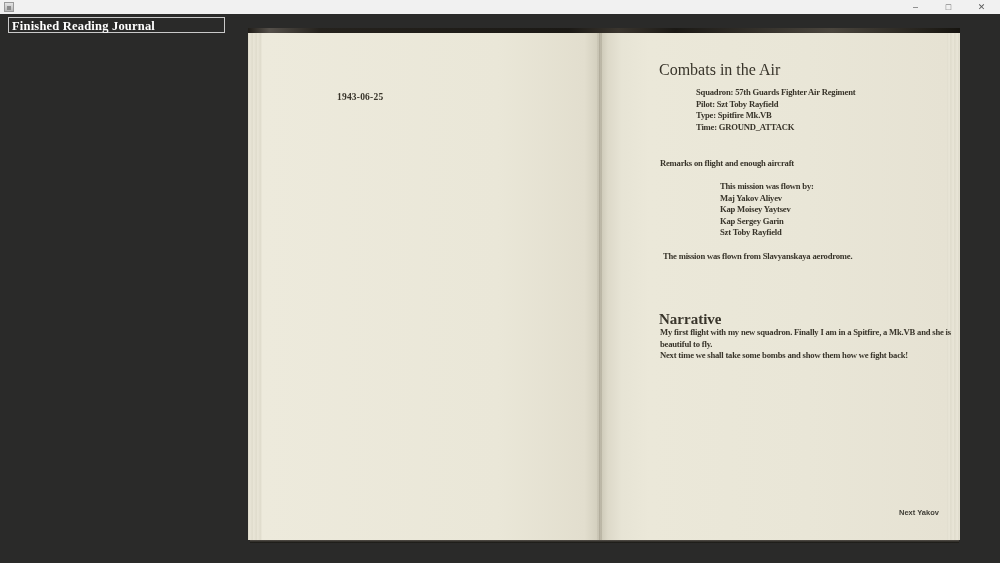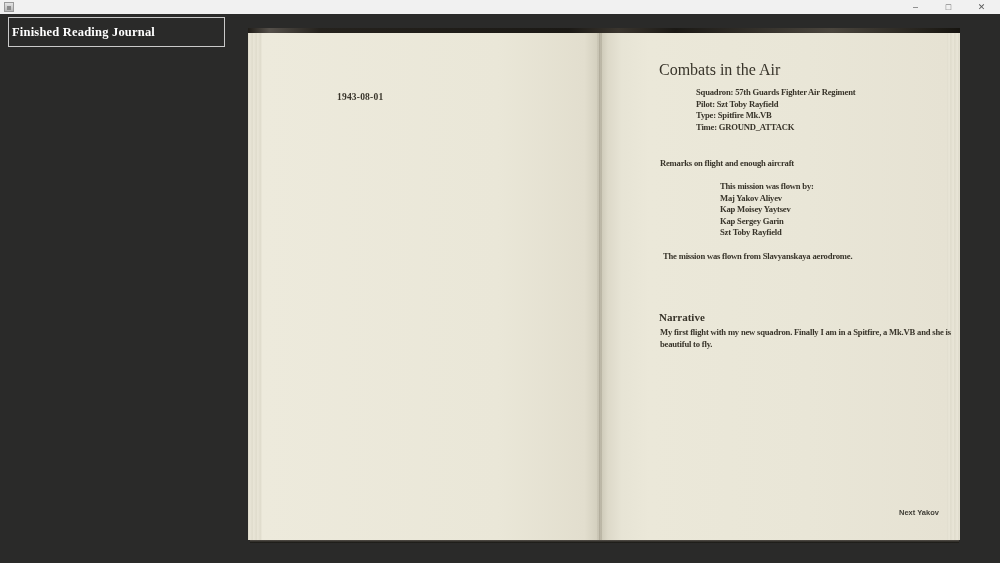--- a/index.html
+++ b/index.html
@@ -48,21 +48,21 @@
 
   
   .content {
     position: absolute; left: 0; top: 14px;
     width: 1000px; height: 549px;
     background: #2a2a29;
   }
 
   .finished-btn {
     position: absolute; left: 8px; top: 3px;
-    width: 217px; height: 30px;
+    width: 217px; height: 16px;
     border: 1px solid #c9c9c9;
     background: transparent;
     color: #ffffff;
     font-family: "Liberation Serif", serif;
     font-weight: bold; font-size: 12.5px;
     line-height: 17px;
     text-align: left;
     padding-left: 3px;
     letter-spacing: 0.2px;
   }
@@ -125,21 +125,21 @@
     letter-spacing: -0.2px; line-height: 11.6px;
   }
   .details-left  { position: absolute; left: 412px; top: 59px; }
   .details-right { position: absolute; left: 591px; top: 59px; }
   .details-left div, .details-right div, .flown-by div { white-space: nowrap; margin-left: 36px; }
   .remarks-heading { position: absolute; left: 412px; top: 130px; white-space: nowrap; }
   .flown-by { position: absolute; left: 436px; top: 153px; }
   .aerodrome-note { position: absolute; left: 415px; top: 223px; white-space: nowrap; }
   .narrative-heading {
     position: absolute; left: 411px; top: 283px;
-    font-weight: bold; font-size: 11px; white-space: nowrap;
+    font-weight: bold; font-size: 15px; white-space: nowrap;
   }
   .narrative {
     position: absolute; left: 412px; top: 299px;
     width: 298px;
   }
   .next-page-btn {
     position: absolute; left: 651px; top: 480px;
     font-family: "Liberation Sans", sans-serif;
     font-weight: bold; font-size: 7.5px;
     color: #3f3d36;
@@ -170,21 +170,21 @@
       <div class="book-top-edge"></div>
       <div class="pages">
         <div class="stack-left"></div>
         <div class="left-page"></div>
         <div class="right-page"></div>
         <div class="spine-crease"></div>
         <div class="stack-right"></div>
       </div>
       <div class="book-bottom-edge"></div>
 
-      <div class="entry-date ink">1943-08-01</div>
+      <div class="entry-date ink">1943-06-25</div>
 
       <div class="entry-title ink">Combats in the Air</div>
 
       <div class="details-left body-text ink">
         <div>Squadron: 57th Guards Fighter Air Regiment</div>
         <div>Pilot: Szt Toby Rayfield</div>
         <div>Type: Spitfire Mk.VB</div>
         <div>Time: GROUND_ATTACK</div>
       </div>
 
@@ -198,19 +198,20 @@
         <div>Kap Sergey Garin</div>
         <div>Szt Toby Rayfield</div>
       </div>
 
       <div class="aerodrome-note body-text ink">The mission was flown from Slavyanskaya aerodrome.</div>
 
       <div class="narrative-heading ink">Narrative</div>
 
       <div class="narrative body-text ink">
         <div>My first flight with my new squadron. Finally I am in a Spitfire, a Mk.VB and she is beautiful to fly.</div>
+        <div>Next time we shall take some bombs and show them how we fight back!</div>
       </div>
 
       <button class="next-page-btn">Next Yakov</button>
     </div>
 
   </div>
 </div>
 
 </body></html>

